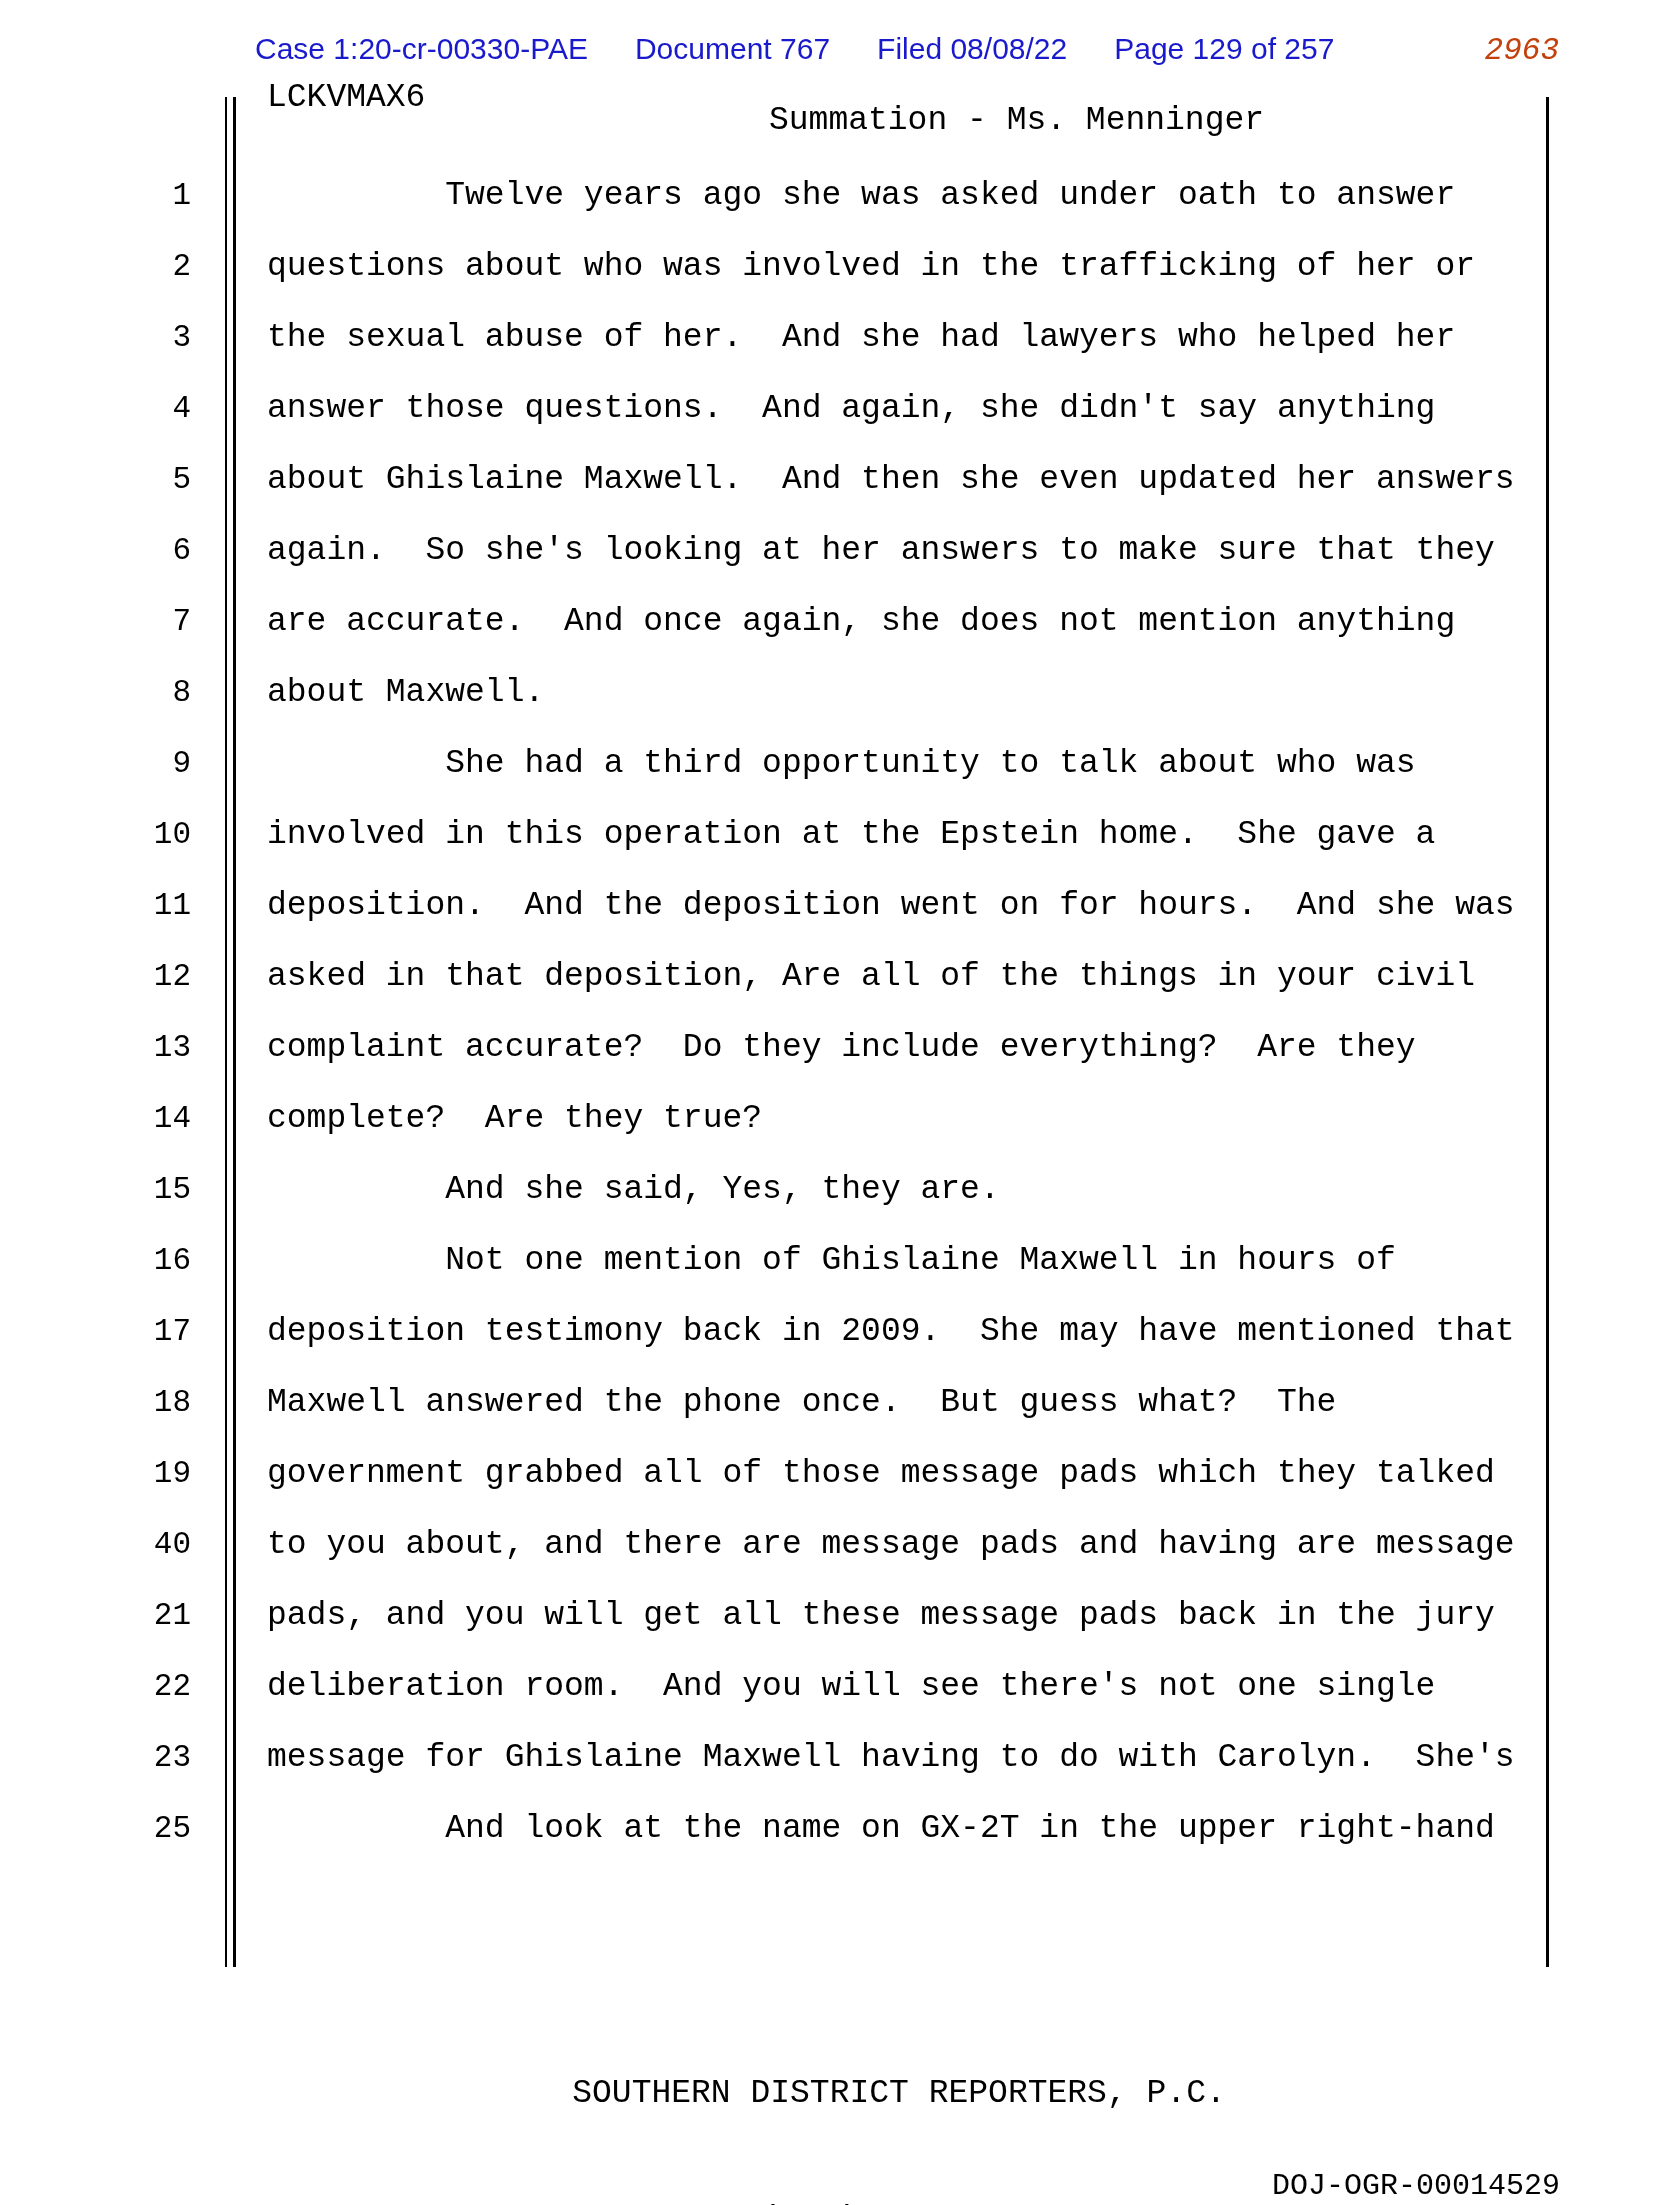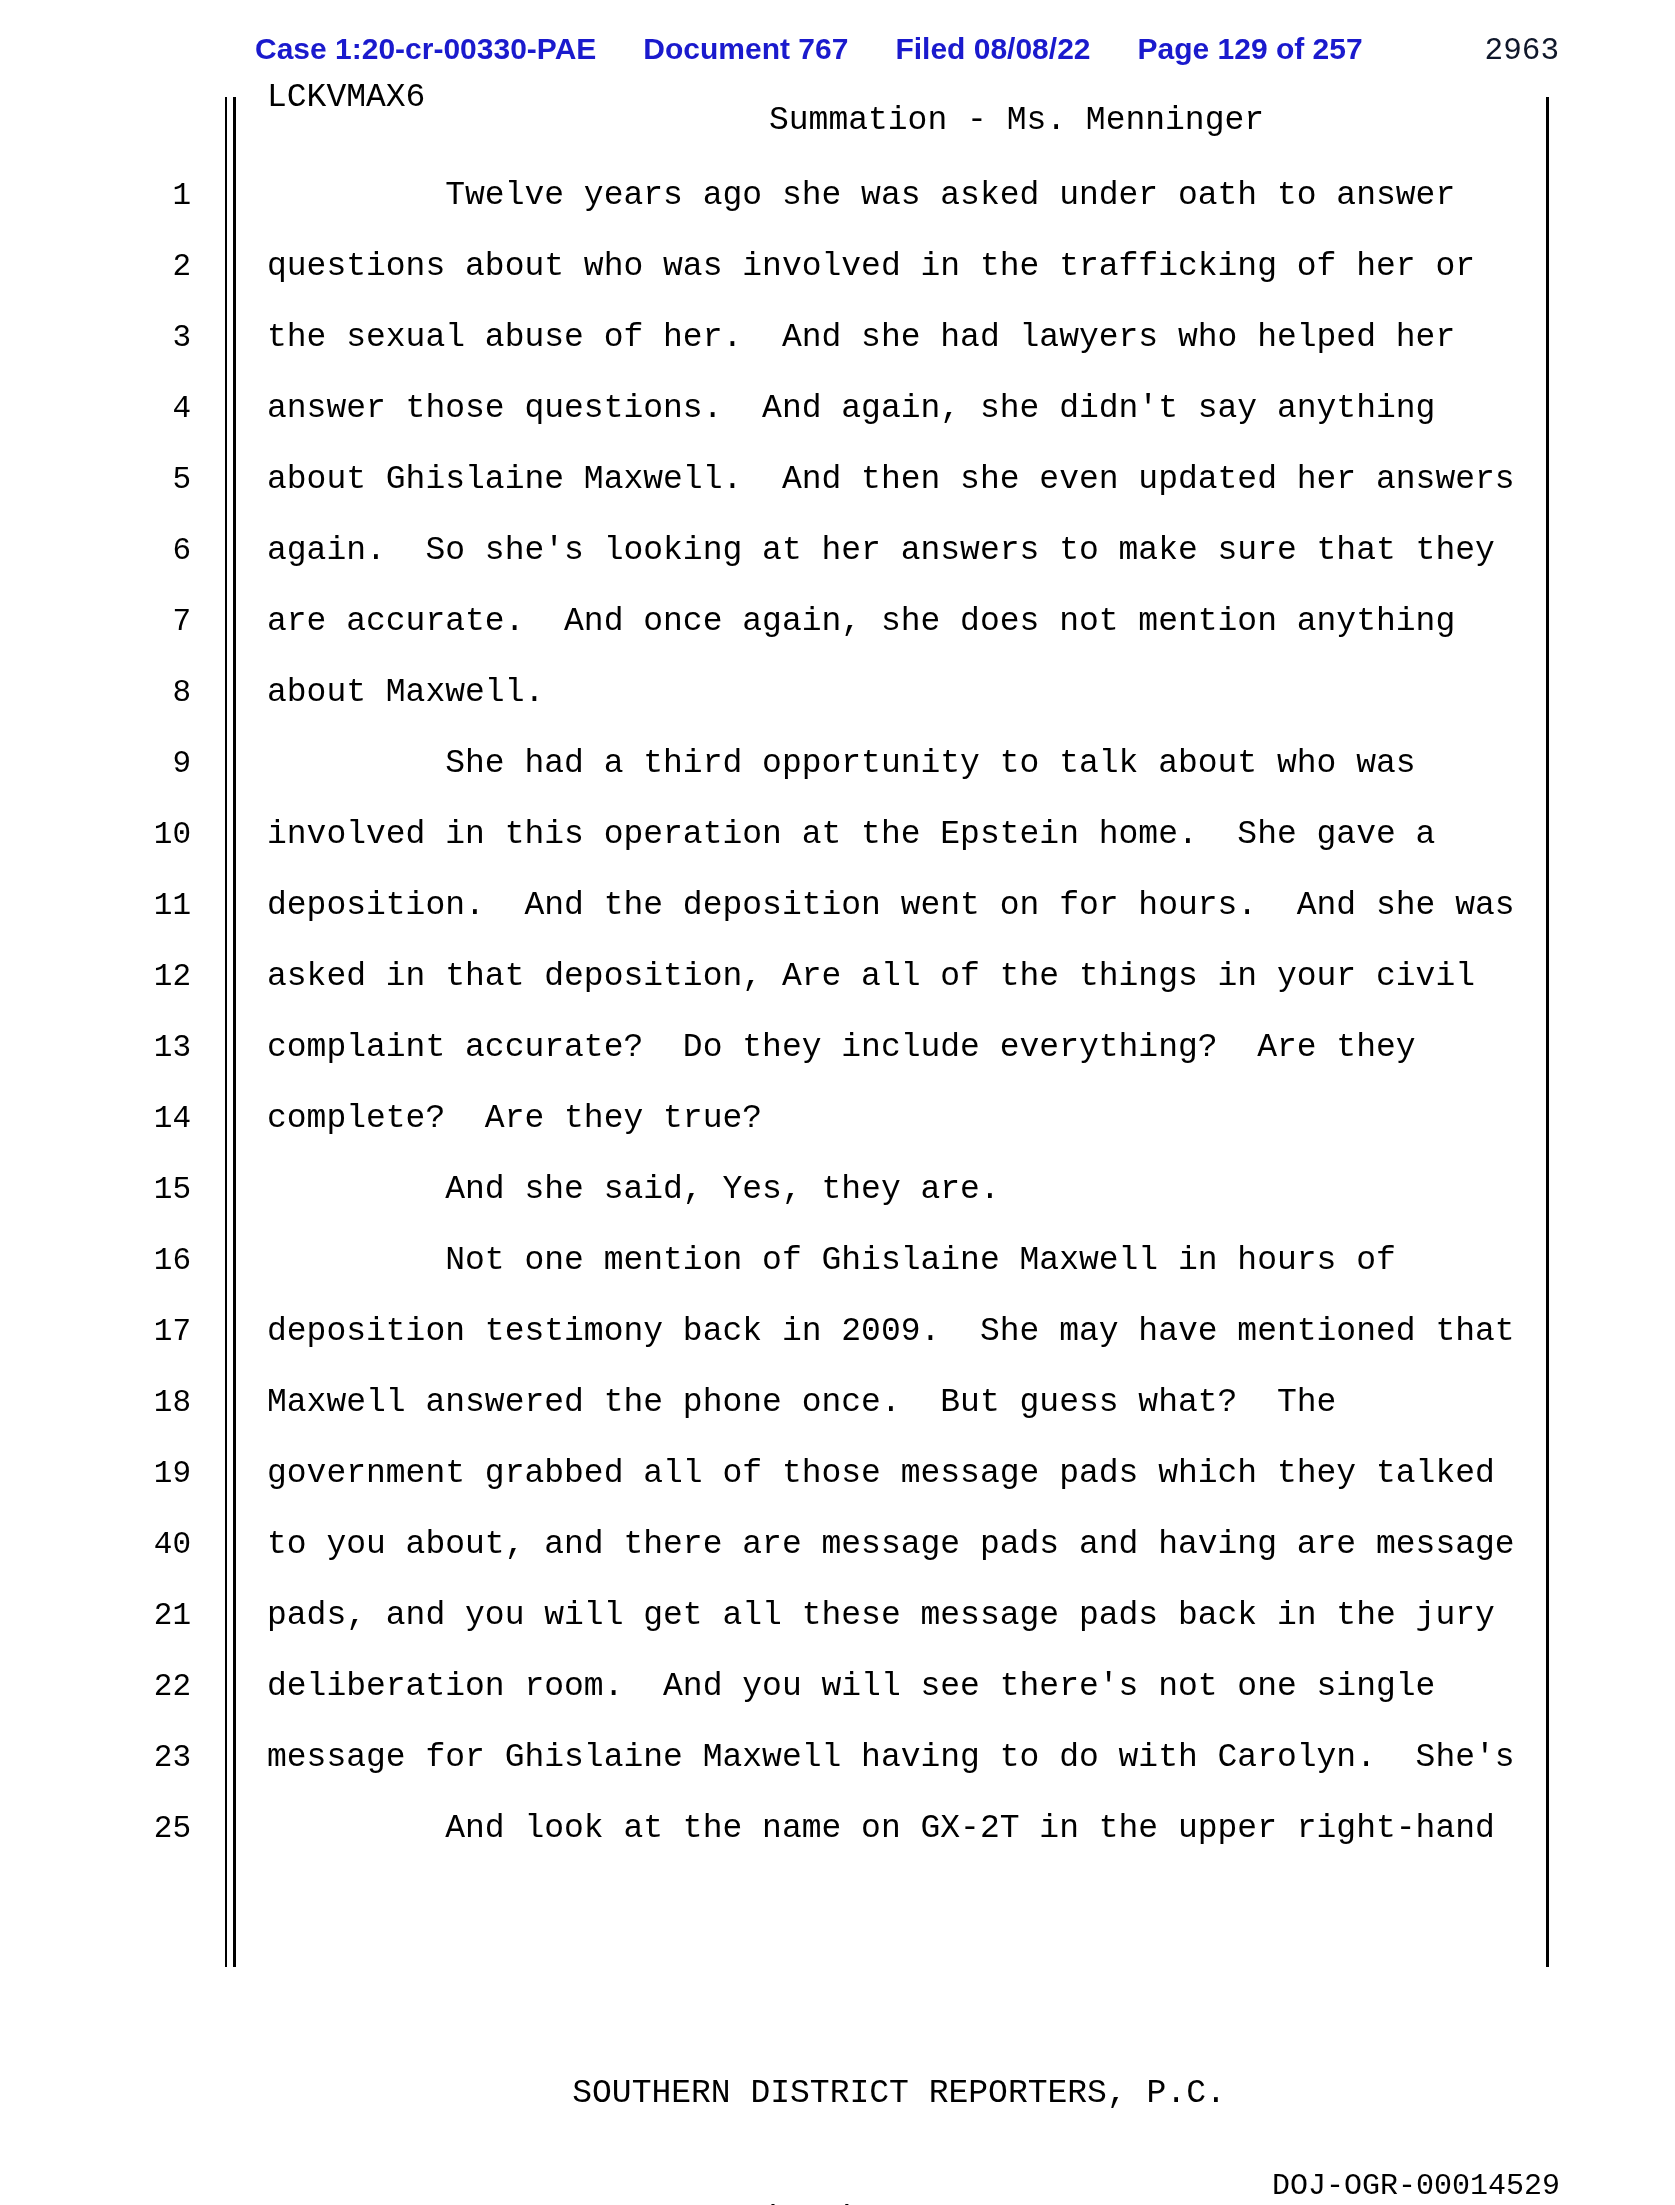--- a/index.html
+++ b/index.html
@@ -16,29 +16,29 @@
   .stamp-row{
     position:absolute;
     top:32px;
     left:255px;
     display:flex;
     column-gap:47px;
     font-family:"Liberation Sans", sans-serif;
     font-size:30px;
     color:#1a1acd;
     white-space:nowrap;
-    font-weight:bold;
   }
   .page-num{
     position:absolute;
     top:33px;
     right:116px;
     font-family:"Liberation Mono","DejaVu Sans Mono",monospace;
     font-size:31px;
-    color:#0f172a;
+    color:#c2410c;
+    font-style:italic;
   }
   
   .session-code{
     position:absolute;
     top:79px;
     left:267px;
     font-family:"Liberation Mono","DejaVu Sans Mono",monospace;
     font-size:33px;
     white-space:pre;
   }

